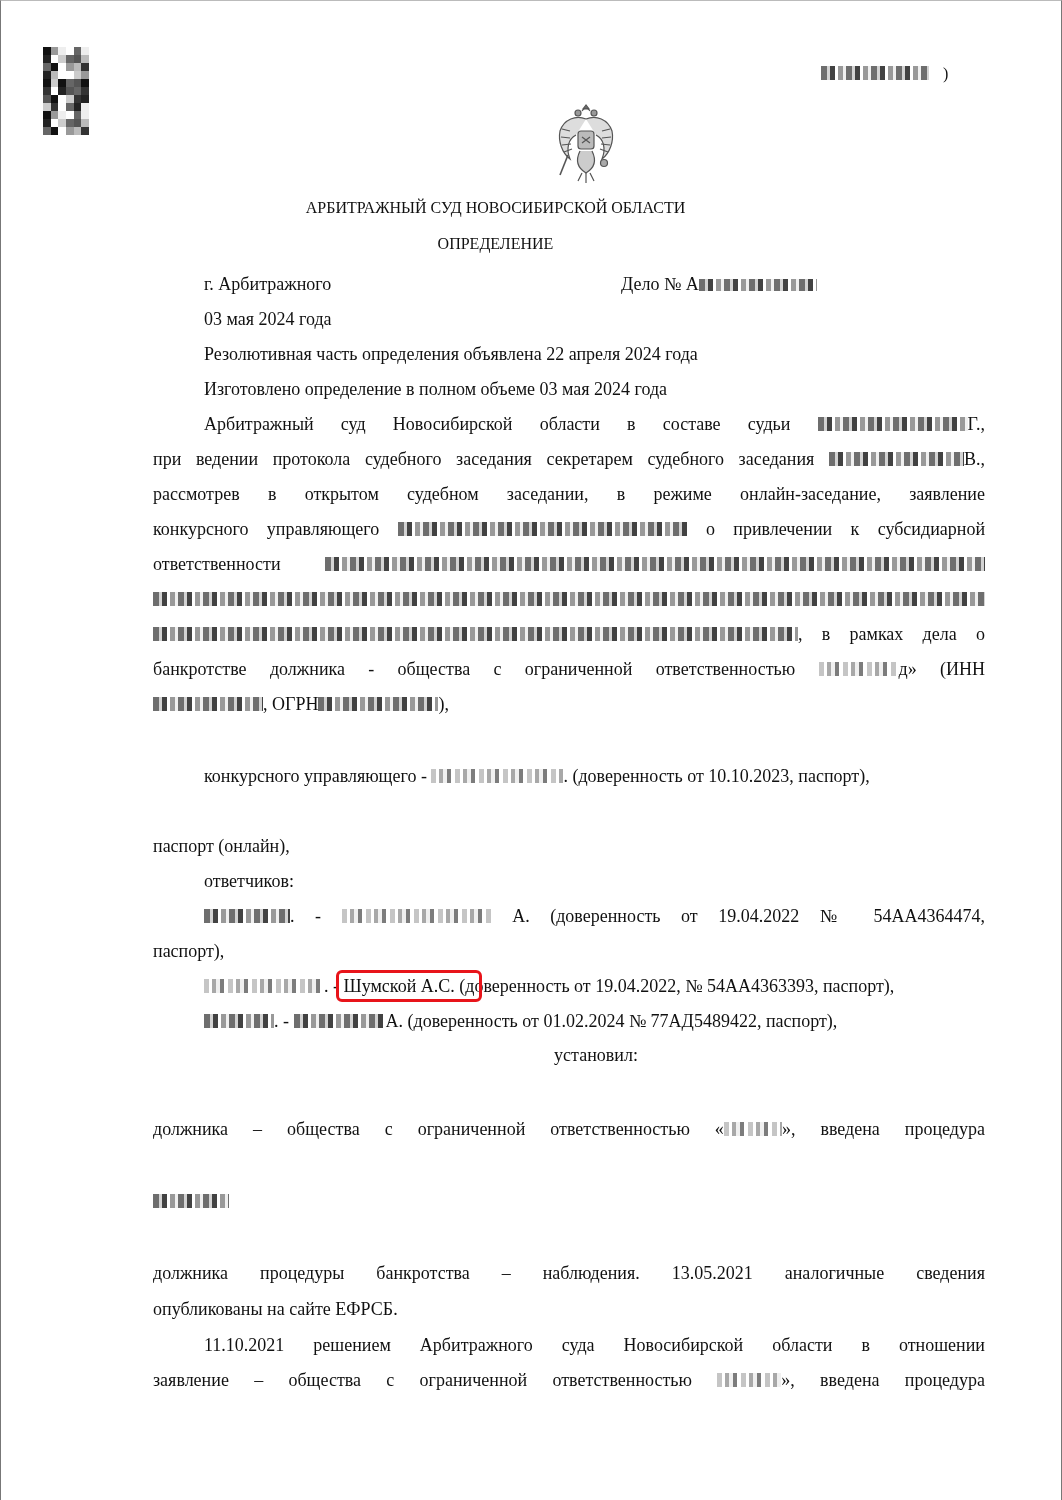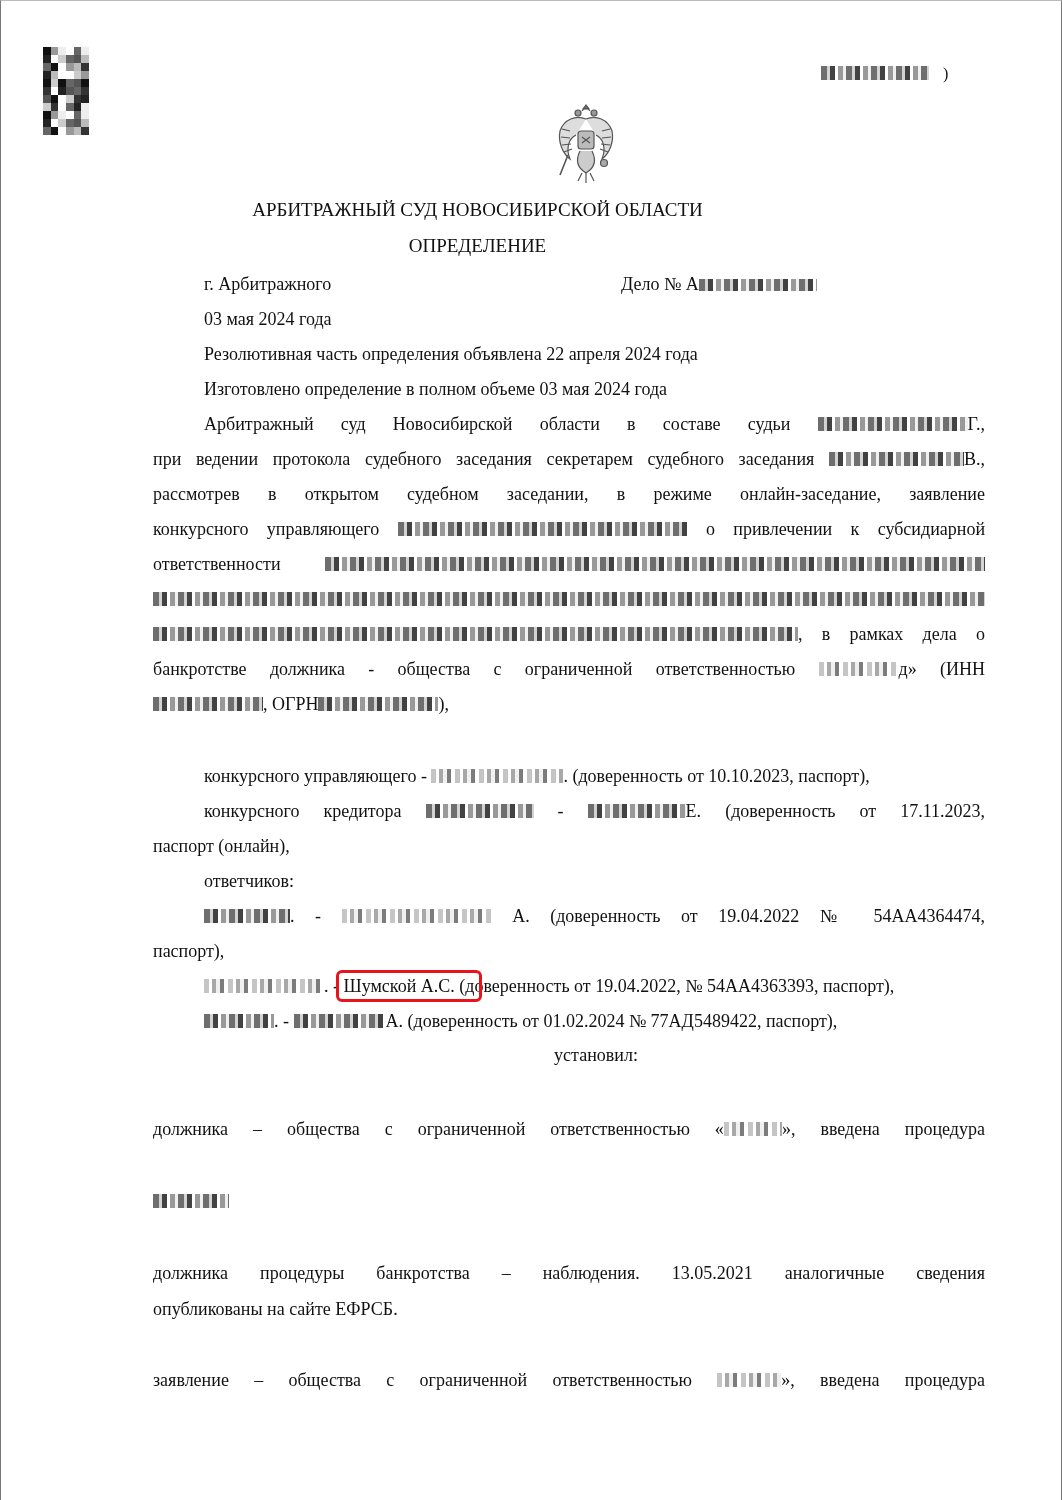--- a/index.html
+++ b/index.html
@@ -20,22 +20,22 @@
   .qr span { display: block; }
   .case-top {
     position: absolute; left: 820px; top: 64px; height: 16px; width: 140px;
   }
   .blur { display: inline-block; height: 14px; vertical-align: -1px;
     background: repeating-linear-gradient(90deg, #555 0 6px, #ccc 6px 9px, #222 9px 14px, #fff 14px 17px, #888 17px 22px, #eee 22px 25px);
     filter: blur(0.6px); opacity: 0.85; }
   .blur.light { background: repeating-linear-gradient(90deg, #bbb 0 5px, #fff 5px 8px, #999 8px 12px, #eee 12px 16px, #666 16px 20px, #fff 20px 24px); }
   .emblem { position: absolute; left: 553px; top: 100px; width: 64px; height: 86px; }
   .title {
-    position: absolute; left: 0; width: 953px; text-align: center;
-    font-size: 19px; letter-spacing: 0;
+    position: absolute; left: 18px; width: 953px; text-align: center;
+    font-size: 16px; letter-spacing: 0;
   }
   .line {
     position: absolute; font-size: 18px; line-height: 22px; white-space: nowrap;
   }
   .just {
     position: absolute; left: 152px; width: 832px; font-size: 18px; line-height: 22px;
     text-align: justify; text-align-last: justify; white-space: normal;
   }
   .hl {
     position: absolute; left: 335px; top: 969px; width: 146px; height: 32px;
@@ -172,23 +172,20 @@
   <div class="just" style="top:622px">
     <span class="blur" style="width:645px"></span><span>, в рамках дела о</span>
   </div>
   <div class="line" style="left:152px; top:692px">
     <span class="blur" style="width:110px"></span><span>, ОГРН</span><span class="blur" style="width:120px"></span><span>),</span>
   </div>
 
   <div class="line" style="left:203px; top:764px">
     <span>конкурсного управляющего -</span> <span class="blur light" style="width:132px"></span><span>. (доверенность от 10.10.2023, паспорт),</span>
   </div>
-  <div class="just" style="top:799px; left:203px; width:781px">
-    <span>конкурсного кредитора</span> <span class="blur" style="width:108px"></span> <span>-</span> <span class="blur" style="width:98px"></span><span>Е. (доверенность от 17.11.2023,</span>
-  </div>
   <div class="line" style="left:152px; top:834px">паспорт (онлайн),</div>
   <div class="line" style="left:203px; top:869px">ответчиков:</div>
   <div class="just" style="top:904px; left:203px; width:781px">
     <span class="blur" style="width:86px"></span><span>. -</span> <span class="blur light" style="width:150px"></span> <span>А. (доверенность от 19.04.2022 № 54АА4364474,</span>
   </div>
   <div class="line" style="left:152px; top:939px">паспорт),</div>
   <div class="line" style="left:203px; top:974px">
     <span class="blur light" style="width:120px"></span><span>. -</span> <span>Шумской А.С.</span> <span>(доверенность от 19.04.2022, № 54АА4363393, паспорт),</span>
   </div>
   <div class="hl"></div>
@@ -201,16 +198,17 @@
   <div class="just" style="top:1117px">
     <span>должника – общества с ограниченной ответственностью «</span><span class="blur light" style="width:58px"></span><span>», введена процедура</span>
   </div>
   <div class="line" style="left:152px; top:1189px">
     <span class="blur" style="width:76px"></span>
   </div>
 
   <div class="just" style="top:1261px">должника процедуры банкротства – наблюдения. 13.05.2021 аналогичные сведения</div>
   <div class="line" style="left:152px; top:1297px">опубликованы на сайте ЕФРСБ.</div>
 
+  <div class="just" style="top:1333px; left:203px; width:781px">11.10.2021 решением Арбитражного суда Новосибирской области в отношении</div>
   <div class="just" style="top:1368px">
     <span>заявление – общества с ограниченной ответственностью</span> <span class="blur light" style="width:64px"></span><span>», введена процедура</span>
   </div>
 </div>
 
 </body></html>

